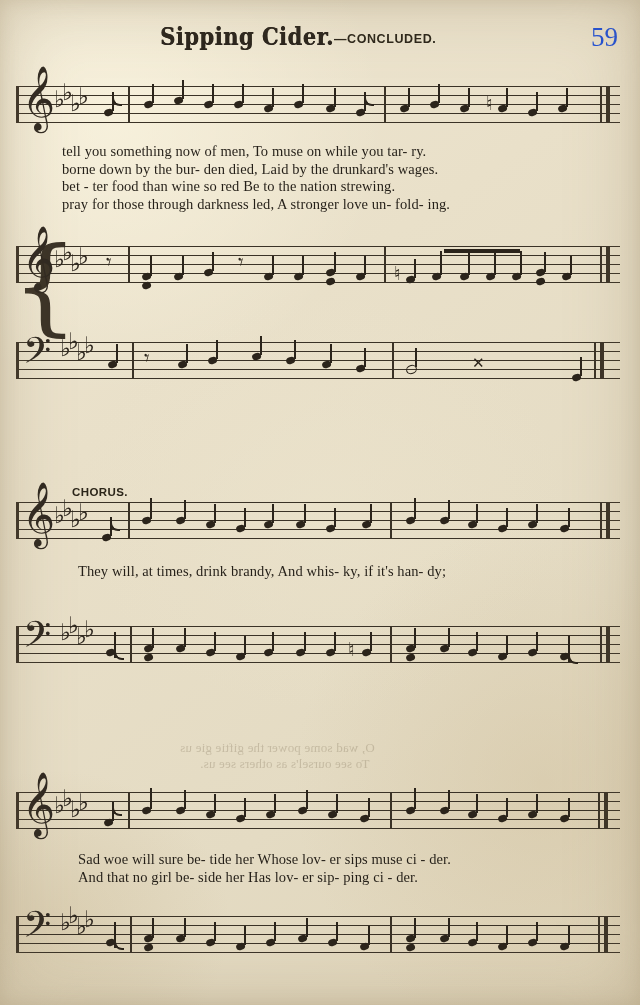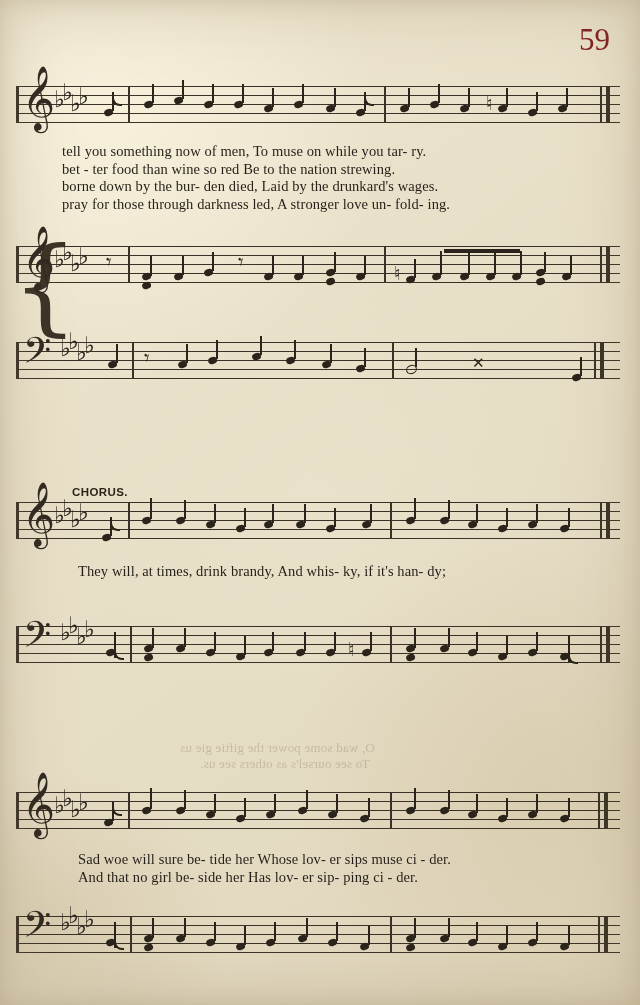--- a/index.html
+++ b/index.html
@@ -64,25 +64,25 @@
   .concluded {
     font-family: "Liberation Sans", sans-serif;
     font-weight: bold;
     font-size: 12.5px;
     letter-spacing: 0.6px;
     color: #2b2519;
     vertical-align: 3px;
   }
   .page-number {
     position: absolute;
-    right: 30px;
+    right: 22px;
     top: -4px;
     font-family: "Liberation Serif", serif;
-    font-size: 31px;
-    color: #7f1d1d;
+    font-size: 27px;
+    color: #1d4ed8;
   }
 
   
   .system {
     position: absolute;
     left: 16px;
     right: 20px;
   }
   .staff {
     position: relative;
@@ -258,20 +258,23 @@
   }
 </style>
 </head>
 <body>
 
 <div class="paper"></div>
 
 <div class="page">
 
   <div class="header">
+    <div class="title-block">
+      <span class="song-title">Sipping Cider.</span><span class="concluded">—CONCLUDED.</span>
+    </div>
     <div class="page-number">59</div>
   </div>
 
   <div class="system" style="top:80px;">
     <div class="staff">
       <div class="line"></div>
         <div class="line"></div>
         <div class="line"></div>
         <div class="line"></div>
         <div class="line"></div>
@@ -322,22 +325,22 @@
       <div class="head" style="left:542px; top:25px;"></div>
       <div class="stem" style="left:550px; top:8px; height:19px;"></div>
 
       <div class="endbar-thin" style="left:584px;"></div>
       <div class="endbar-thick" style="left:590px;"></div>
     </div>
   </div>
 
   <div class="lyrics" style="top:143px; left:62px;">
     <div class="lyric-line">tell  you something now   of   men,  To   muse  on while you tar- ry.</div>
+    <div class="lyric-line">borne down by   the  bur- den died,  Laid   by  the drunkard's wages.</div>
     <div class="lyric-line">bet - ter  food  than wine  so   red  Be      to   the   nation  strewing.</div>
-    <div class="lyric-line">borne down by   the  bur- den died,  Laid   by  the drunkard's wages.</div>
     <div class="lyric-line">pray  for those through darkness led, A     stronger  love  un- fold- ing.</div>
   </div>
 
   <div class="system" style="top:240px;">
     <div class="brace" style="left:-4px; top:-6px; font-size:104px;">{</div>
     <div class="staff">
       <div class="line"></div>
         <div class="line"></div>
         <div class="line"></div>
         <div class="line"></div>

